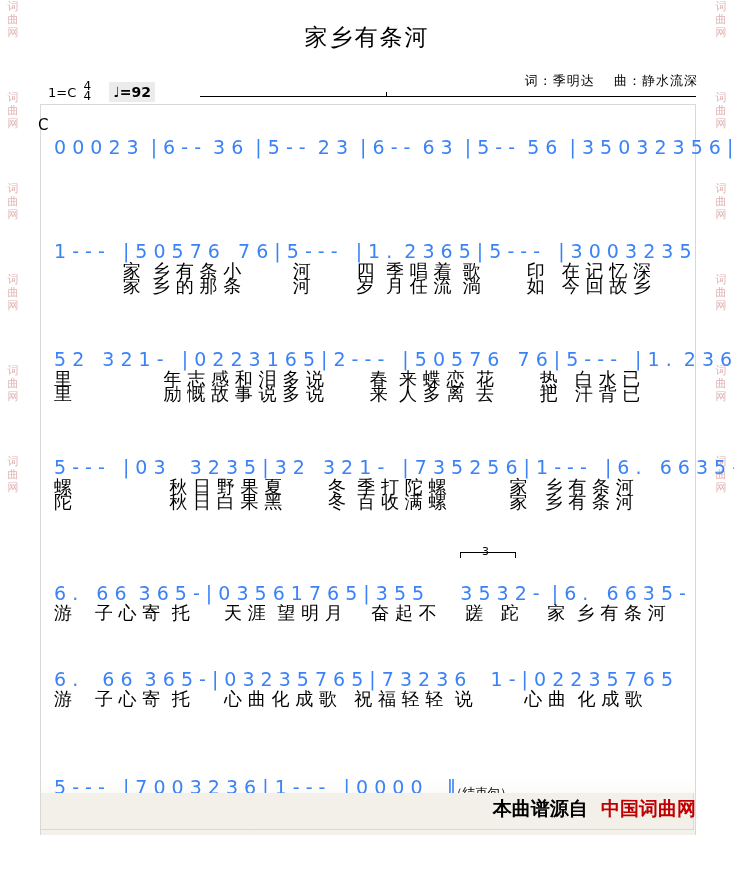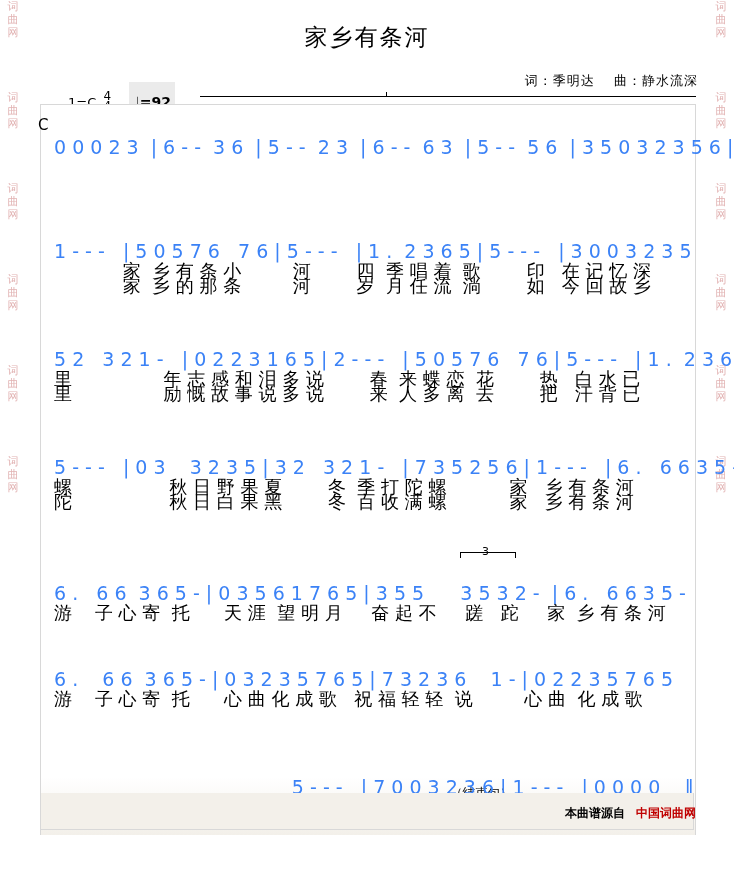--- a/index.html
+++ b/index.html
@@ -56,21 +56,20 @@
     letter-spacing: 1px;
   }
   .credits span { margin-left: 14px; }
   .keyline {
     position: absolute;
     left: 18px;
     top: 82px;
     font-family: "DejaVu Sans", sans-serif;
     font-size: 13px;
     color: #000;
-    margin-left: 20px;
   }
   .keysig {
     display: inline-block;
     vertical-align: middle;
   }
   .frac {
     display: inline-block;
     vertical-align: middle;
     text-align: center;
     line-height: 10px;
@@ -79,21 +78,21 @@
     position: relative;
     top: -1px;
   }
   .frac .num { display: block; }
   .frac .den { display: block; }
   .tempo {
     display: inline-block;
     vertical-align: middle;
     margin-left: 14px;
     background: #ebebeb;
-    padding: 12px 4px;
+    padding: 2px 4px;
     font-family: "DejaVu Sans", sans-serif;
     font-size: 14px;
     font-weight: bold;
   }
   .rule {
     position: absolute;
     left: 170px;
     top: 96px;
     width: 496px;
     height: 1px;
@@ -162,22 +161,22 @@
   .endmark {
     position: absolute;
     font-family: "DejaVu Sans", sans-serif;
     font-size: 12.5px;
     color: #000;
   }
   .source {
     position: absolute;
     right: 8px;
     bottom: 14px;
-    font-family: Liberation Serif, serif;
-    font-size: 12px;
+    font-family: Liberation Sans, sans-serif;
+    font-size: 19px;
     font-weight: bold;
     color: #000;
   }
   .source .site {
     color: #c00000;
     margin-left: 8px;
   }
   .footer-band {
     position: absolute;
     left: 10px;
@@ -265,21 +264,21 @@
     <div class="lyrics">游    子 心 寄  托      天 涯  望 明 月     奋 起 不     蹉   跎     家  乡 有 条 河</div>
   </div>
 
   <div class="system" style="top:668px;">
     <div class="notes">6 .    6 6  3 6 5 - | 0 3 2 3 5 7 6 5 | 7 3 2 3 6    1 - | 0 2 2 3 5 7 6 5</div>
     <div class="lyrics">游    子 心 寄  托      心 曲 化 成 歌   祝 福 轻 轻  说         心 曲  化 成 歌</div>
   </div>
 
   <div class="endmark" style="left:420px; top:752px;margin-top:33px;">（结束句）</div>
 
-  <div class="system" style="top:776px;text-align:right;">
+  <div class="system" style="top:776px;">
     <div class="notes">5 - - -   | 7 0 0 3 2 3 6 | 1 - - -   | 0 0 0 0    ‖</div>
   </div>
 
   <div class="footer-band"></div>
 
   <div class="source">
     <span>本曲谱源自</span>
     <span class="site">中国词曲网</span>
   </div>
 

